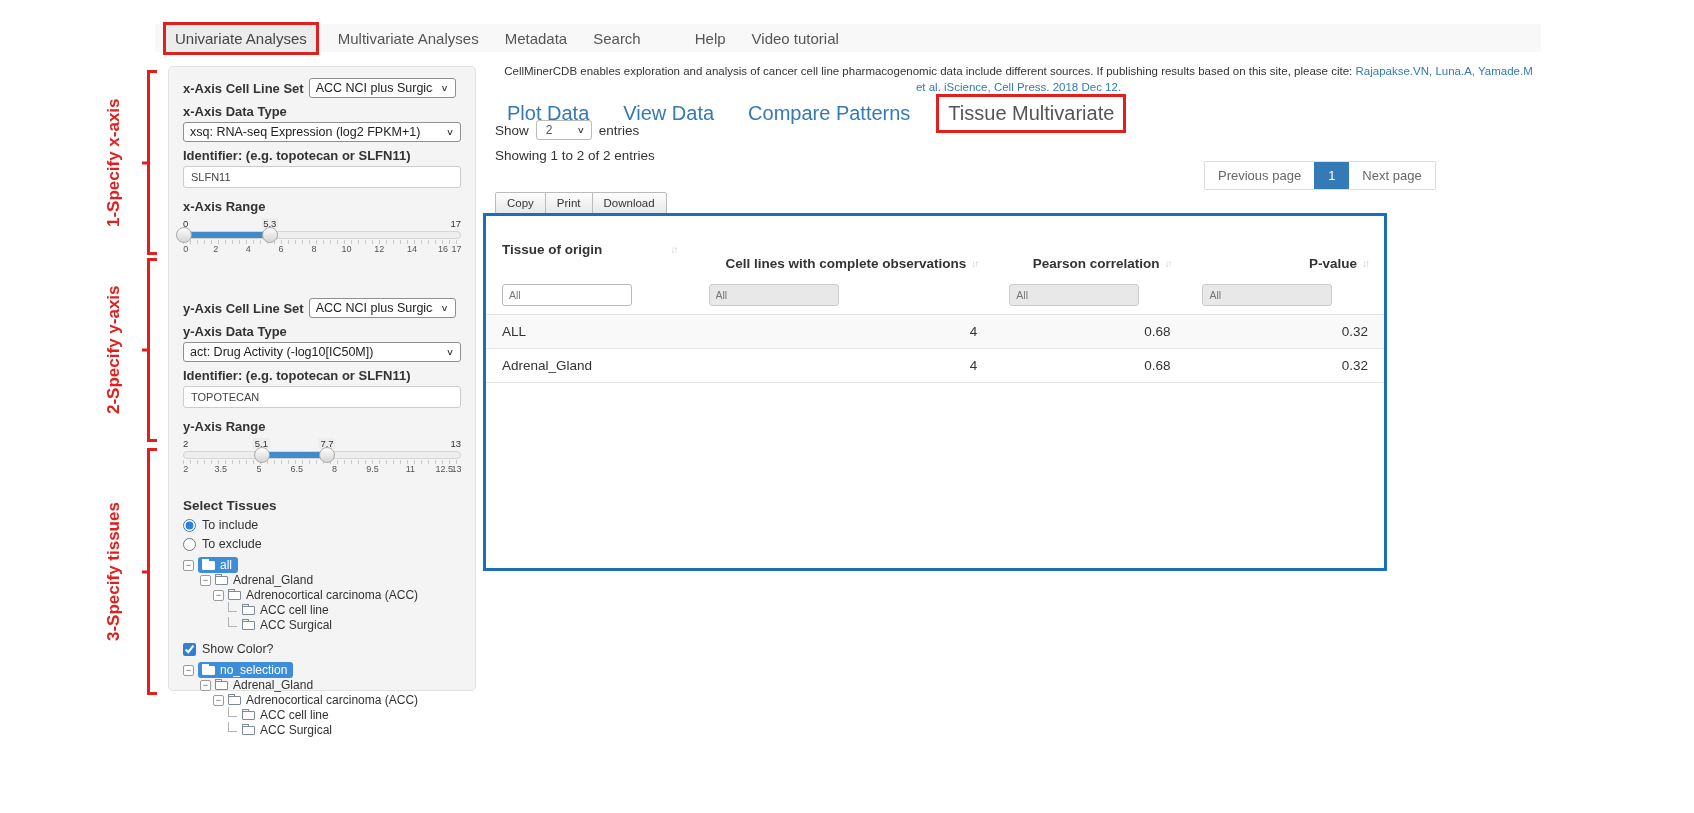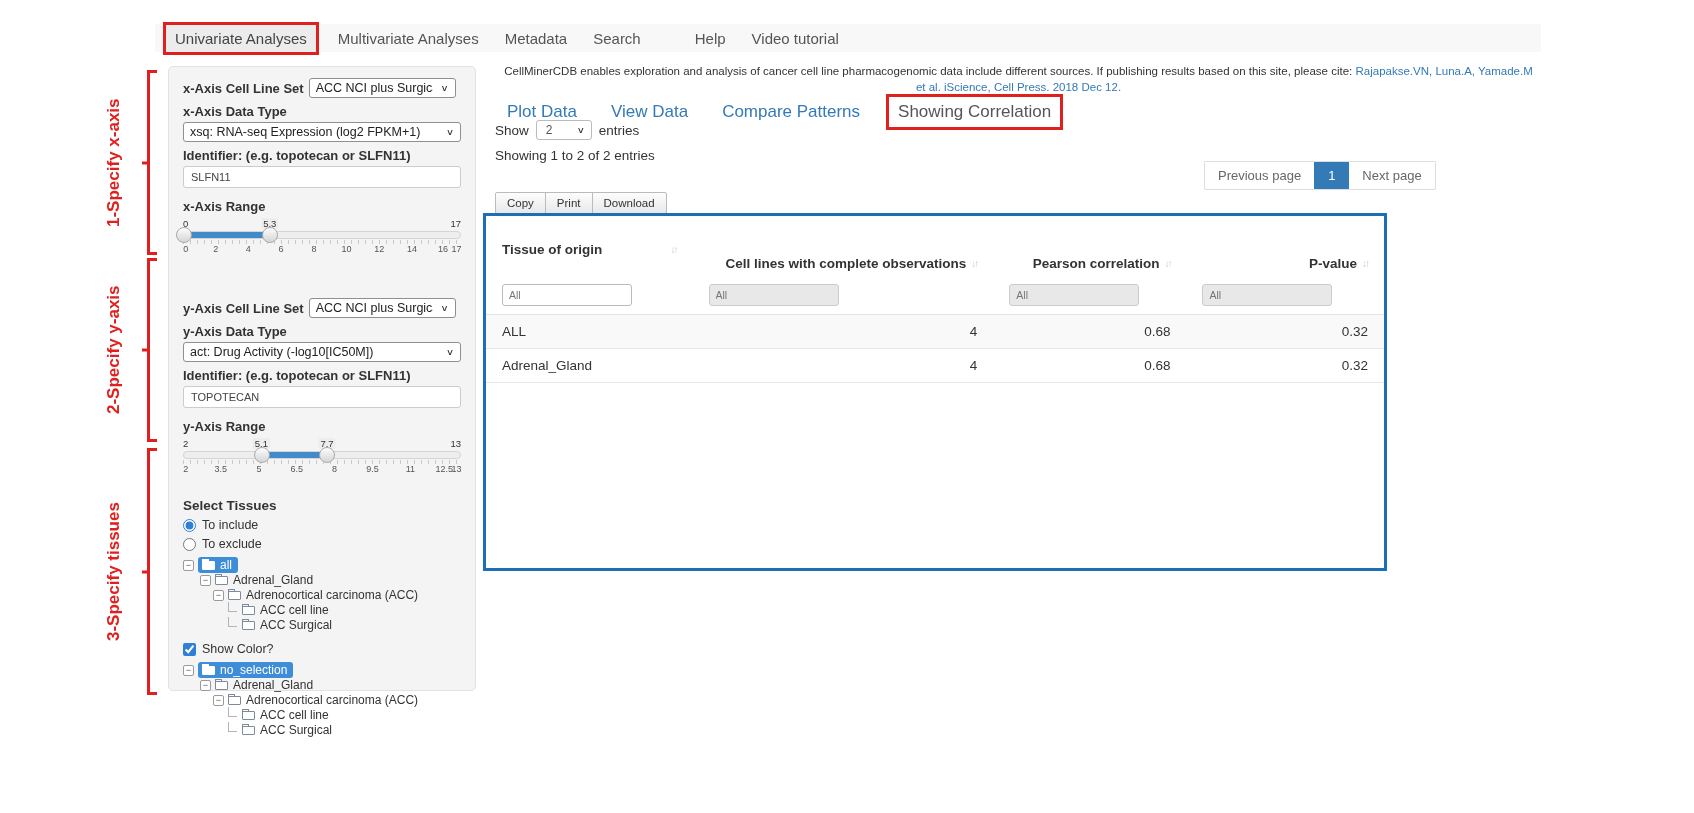--- a/index.html
+++ b/index.html
@@ -73,21 +73,21 @@
                     border:1px solid #7d8a9b; border-bottom:none; border-radius:1px 1px 0 0; }
   .chip { display:inline-flex; align-items:center; }
   .chip.selected { background:#3e8dd8; color:#fff; border-radius:3px; padding:1px 6px 1px 4px; }
   .chip.selected .folder { background:#fff; border-color:#fff; }
   .chip.selected .folder::before { border-color:#fff; background:#fff; }
 
   
   .intro { position:absolute; left:497px; top:63px; width:1043px; text-align:center;
            font-size:11.5px; color:#333; line-height:1.4; }
   .link { color:#337ab7; cursor:pointer; }
-  .tabs { position:absolute; left:497px; top:94px; display:flex; align-items:center; font-size:17px; }
+  .tabs { position:absolute; left:497px; top:94px; display:flex; align-items:center; font-size:20px; }
   .tab { color:#337ab7; padding:7px 10px; margin-right:14px; cursor:pointer; white-space:nowrap; }
   .tab.active { color:#555; border:3px solid #e0201e; padding:5px 9px; margin-left:2px; }
   .show-row { position:absolute; left:495px; top:120px; display:flex; align-items:center; gap:7px; font-size:13.5px; }
   .show-row .sel select { border-color:#bbb; padding:2px 20px 2px 9px; font-size:12px; color:#555; }
   .showing { position:absolute; left:495px; top:148px; font-size:13.5px; color:#333; }
 
   .pagination { position:absolute; left:1204px; top:161px; display:flex; border:1px solid #ddd;
                 border-radius:1px; overflow:hidden; font-size:13px; background:#fff; }
   .page-btn { padding:6px 13px; color:#676767; cursor:pointer; white-space:nowrap; }
   .page-btn.current { background:#337ab7; color:#fff; padding:6px 14px; }
@@ -322,21 +322,21 @@
   <div class="intro">
     <span>CellMinerCDB enables exploration and analysis of cancer cell line pharmacogenomic data include different sources. If publishing results based on this site, please cite:</span>
     <span class="link">Rajapakse.VN, Luna.A, Yamade.M</span><br>
     <span class="link">et al. iScience, Cell Press. 2018 Dec 12.</span>
   </div>
 
   <div class="tabs">
     <div class="tab">Plot Data</div>
     <div class="tab">View Data</div>
     <div class="tab">Compare Patterns</div>
-    <div class="tab active">Showing Correlation</div>
+    <div class="tab active">Tissue Multivariate</div>
   </div>
 
   <div class="show-row">
     <span>Show</span>
     <span class="sel" style="width:56px;">
       <select>
         <option selected="">2</option>
       </select>
     </span>
     <span>entries</span>

